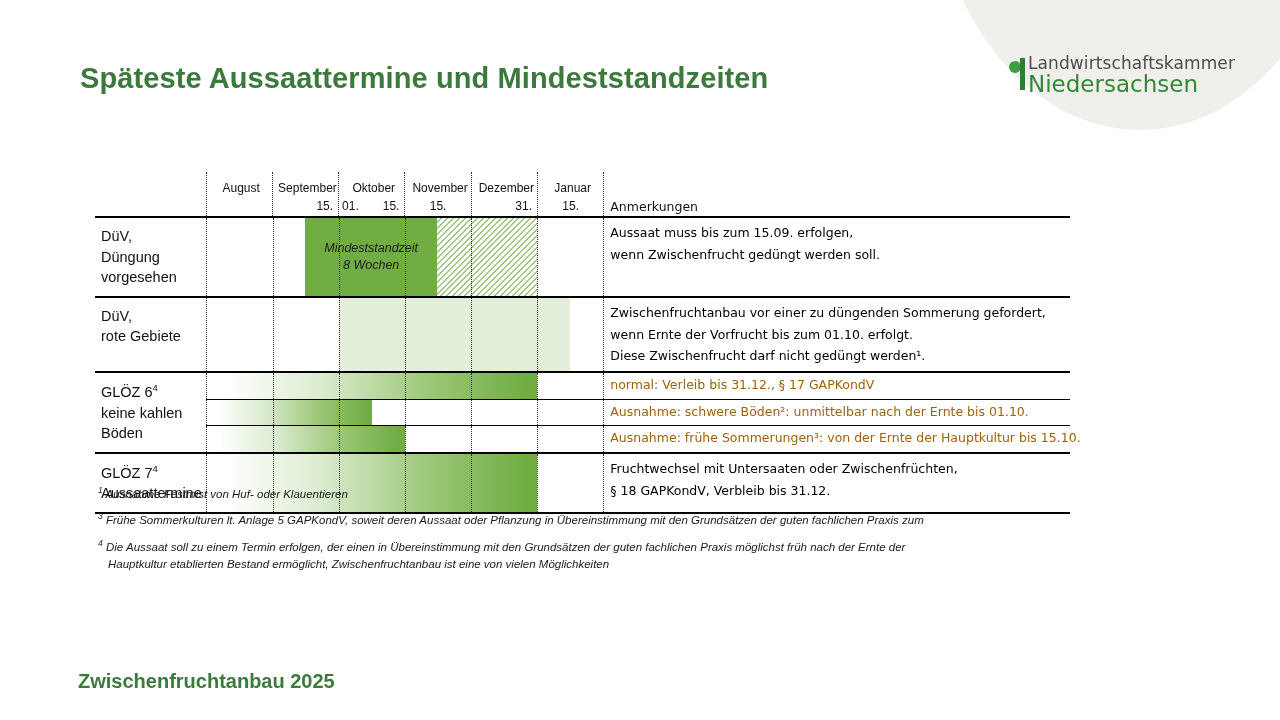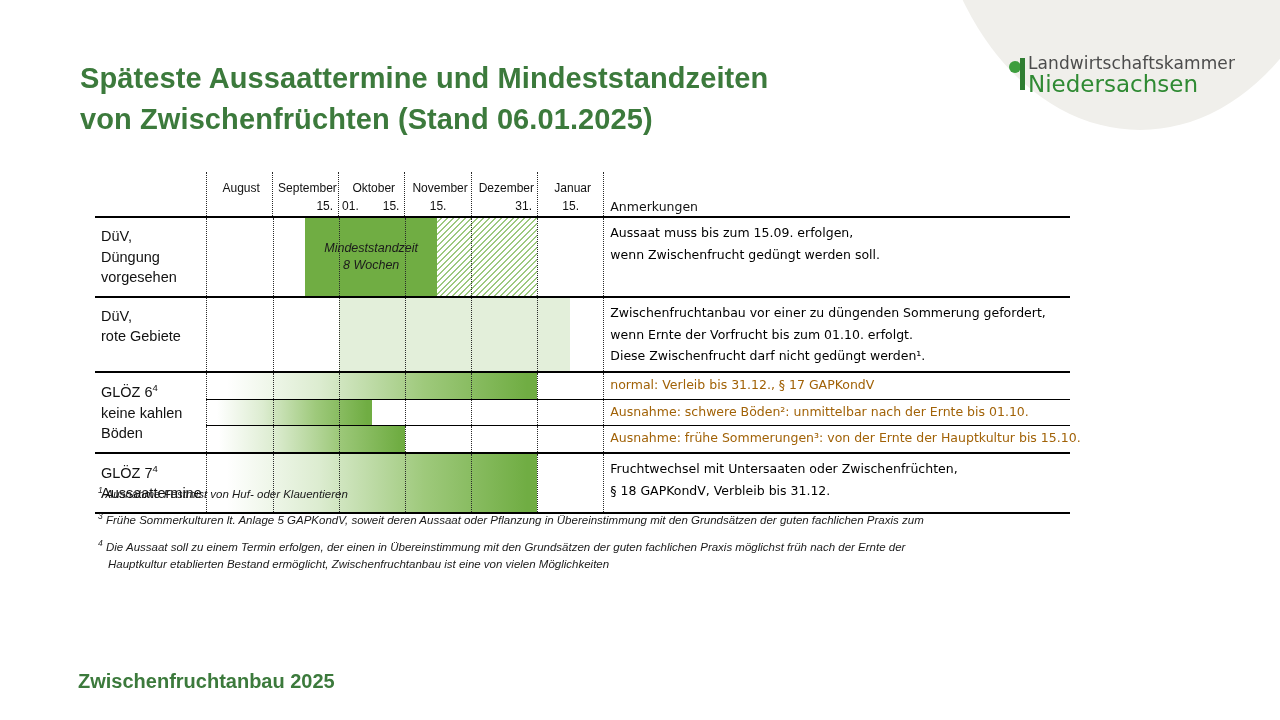--- a/index.html
+++ b/index.html
@@ -275,21 +275,20 @@
     <span class="bar"></span>
   </div>
   <div id="logo-text">
     <span id="logo-line1">Landwirtschaftskammer</span>
     <span id="logo-line2">Niedersachsen</span>
   </div>
 </div>
 
 <div id="page-title">
   <div>Späteste Aussaattermine und Mindeststandzeiten</div>
-  <div>von Zwischenfrüchten (Stand 06.01.2025)</div>
 </div>
 
 <div id="table-wrap">
 <table id="schedule">
   <colgroup>
     <col class="c-label">
         <col class="c-month">
         <col class="c-month">
         <col class="c-month">
     <col class="c-month">

